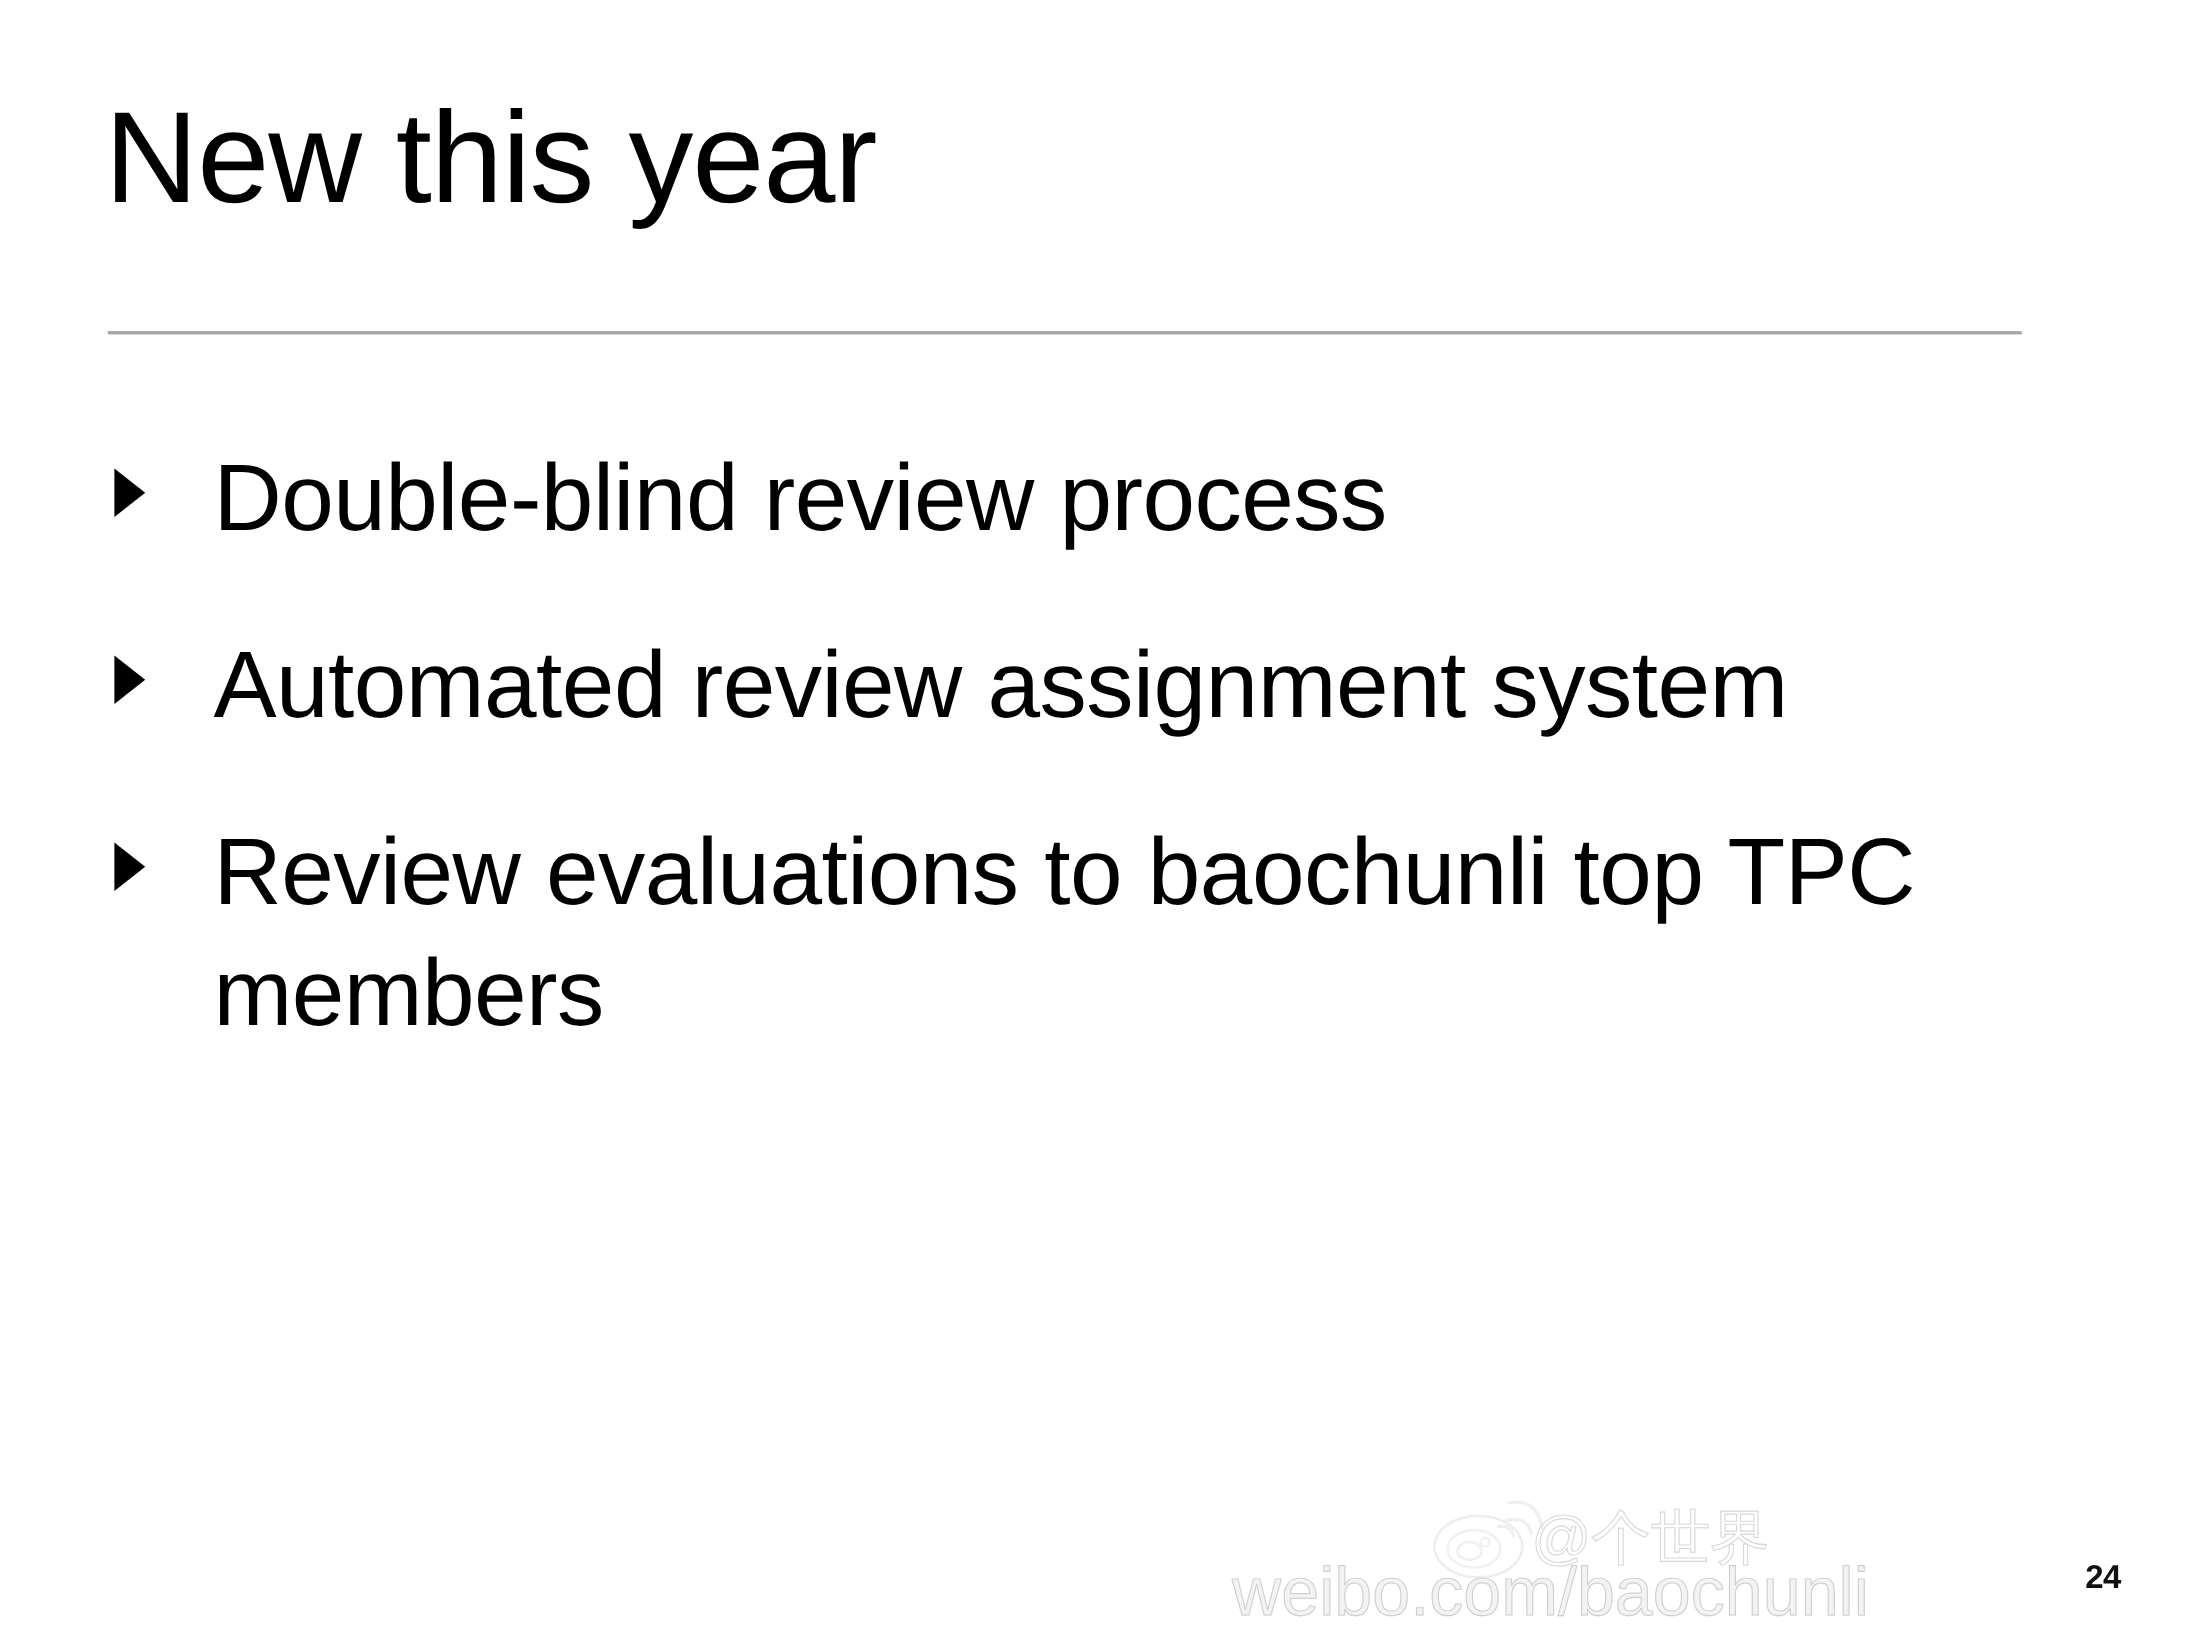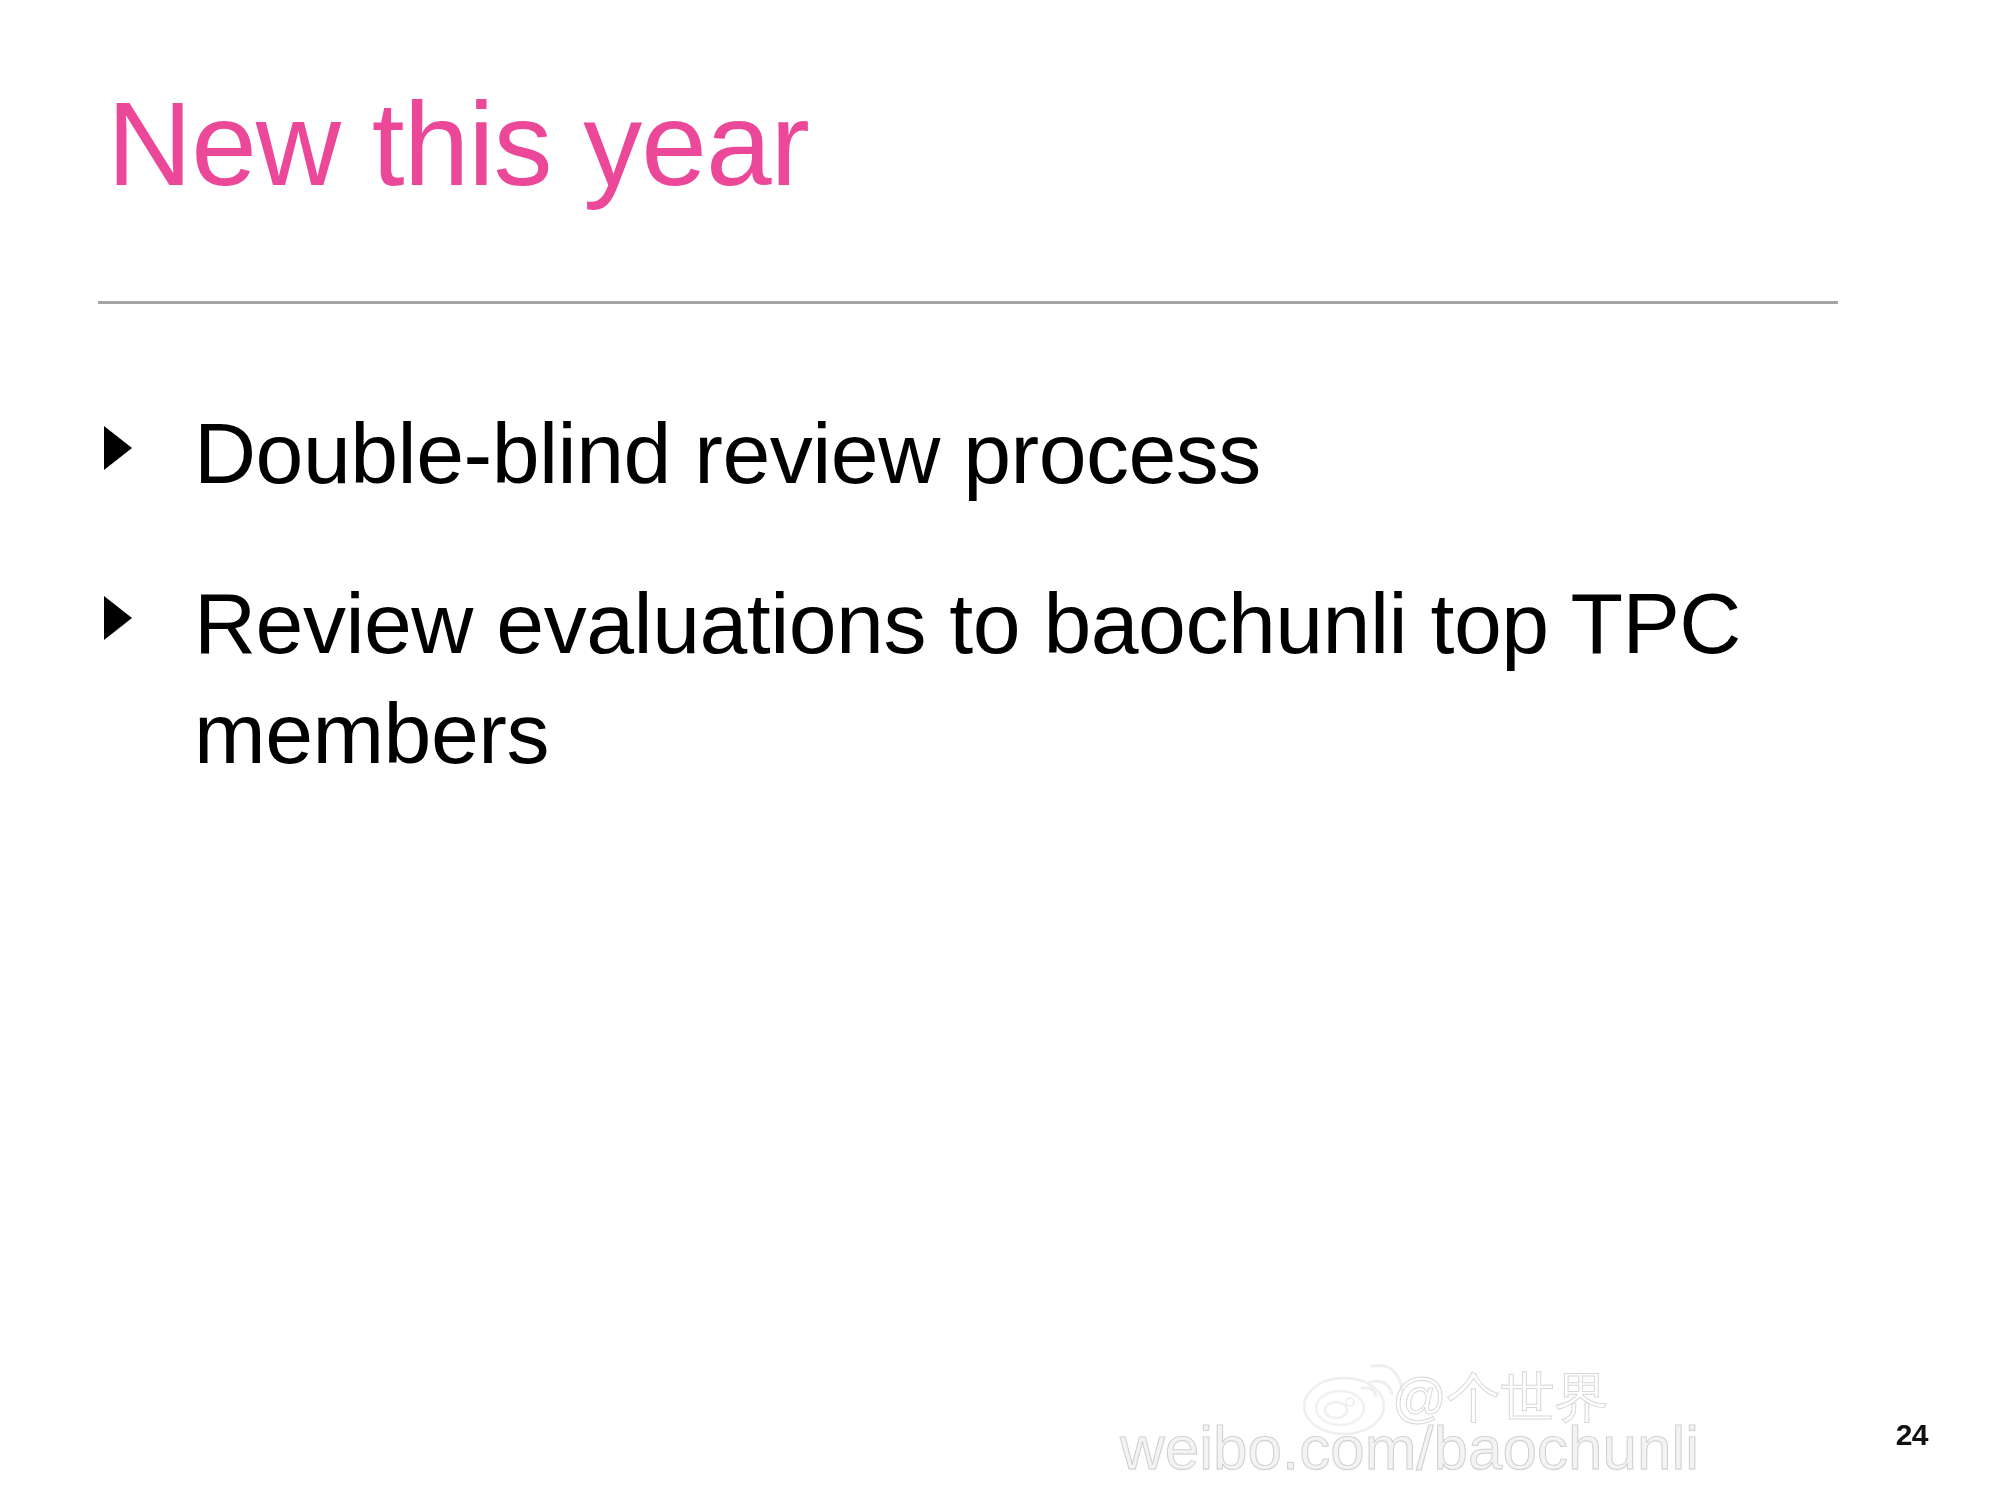--- a/index.html
+++ b/index.html
@@ -19,23 +19,22 @@
 
   
   #slide-title {
     position: absolute;
     left: 95px;
     top: 78px;
     font-size: 118px;
     font-weight: 300;
     letter-spacing: -1px;
     line-height: 1.12;
-    color: #ec4899;
+    color: #000000;
     white-space: nowrap;
-    margin-left: 12px;
   }
 
   
   #title-rule {
     position: absolute;
     left: 98px;
     top: 301px;
     width: 1740px;
     height: 3px;
     background: #a5a5a5;
@@ -136,20 +135,28 @@
 
     <div class="bullet-row">
       <span class="bullet-marker">
         <svg width="36" height="48" viewBox="0 0 36 48" aria-hidden="true">
           <polygon points="4,2 32,24 4,46" fill="#000000"></polygon>
         </svg>
       </span>
       <span class="bullet-text">Double-blind review process</span>
     </div>
 
+    <div class="bullet-row">
+      <span class="bullet-marker">
+        <svg width="36" height="48" viewBox="0 0 36 48" aria-hidden="true">
+          <polygon points="4,2 32,24 4,46" fill="#000000"></polygon>
+        </svg>
+      </span>
+      <span class="bullet-text">Automated review assignment system</span>
+    </div>
 
     <div class="bullet-row">
       <span class="bullet-marker">
         <svg width="36" height="48" viewBox="0 0 36 48" aria-hidden="true">
           <polygon points="4,2 32,24 4,46" fill="#000000"></polygon>
         </svg>
       </span>
       <span class="bullet-text">Review evaluations to baochunli top TPC members</span>
     </div>
 

